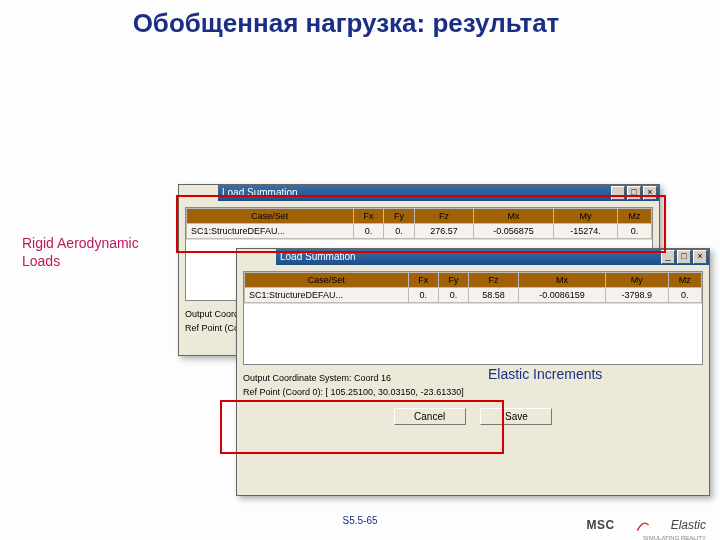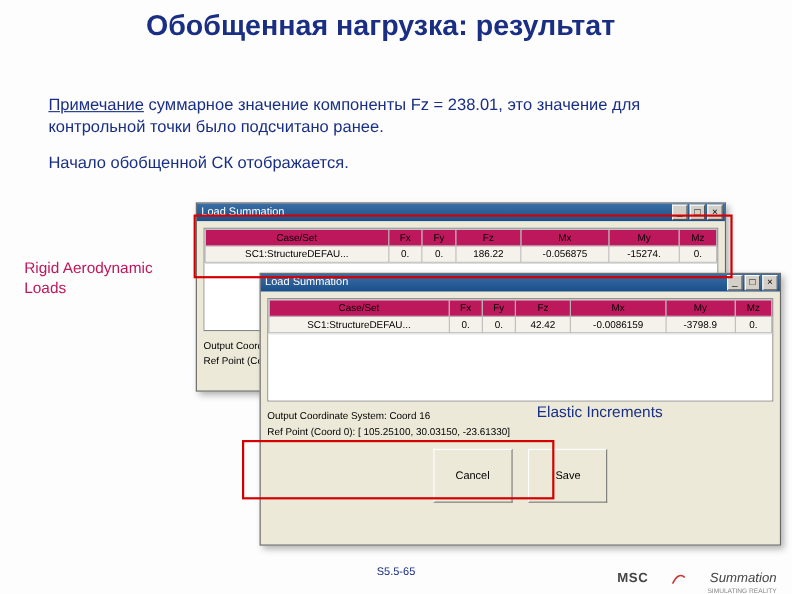--- a/index.html
+++ b/index.html
@@ -5,55 +5,51 @@
 html,body{margin:0;padding:0;width:720px;height:540px;background:#fdfdfd;font-family:Arial,Helvetica,sans-serif;color:#1a1a1a;overflow:hidden;}
 .slide{position:relative;width:720px;height:540px;}
 .title{position:absolute;top:8px;left:0;width:612px;text-align:center;font-size:26px;font-weight:bold;color:#1a2f84;margin-left:40px;}
 .note1{position:absolute;top:86px;left:44px;width:610px;font-size:15px;color:#1a2f84;line-height:1.35;}
 .note1 .underline{text-decoration:underline;}
 .note2{position:absolute;top:140px;left:44px;width:610px;font-size:15px;color:#1a2f84;}
 .side-label{position:absolute;top:234px;left:22px;width:150px;font-size:14px;color:#be185d;line-height:1.3;}
 .elastic-label{position:absolute;top:366px;left:488px;font-size:14px;color:#1a2f84;}
 
 .dialog{position:absolute;background:#ece9d8;border:1px solid #666;box-shadow:3px 3px 6px rgba(0,0,0,.3);font-size:10px;color:#000;}
-.titlebar{height:16px;background:linear-gradient(#3a6ea5,#1b4f8a);color:#fff;font-size:10px;line-height:16px;padding:0 4px;position:relative;}
+.titlebar{height:16px;background:linear-gradient(#3a6ea5,#1b4f8a);color:#fff;font-size:10px;line-height:16px;padding:0 4px;position:relative;margin-left:39px;}
 .titlebar .ctrls{position:absolute;right:2px;top:1px;display:flex;gap:2px;}
 .titlebar .ctrls span{width:12px;height:12px;background:#d4d0c8;border:1px solid #fff;border-right-color:#555;border-bottom-color:#555;font-size:9px;line-height:10px;text-align:center;color:#000;}
 .grid{background:#fff;border:1px solid #888;margin:6px;}
 table{border-collapse:collapse;width:100%;font-size:9px;}
 th,td{border:1px solid #bbb;padding:2px 4px;text-align:center;font-weight:normal;background:#f4f2ea;}
-th{background:#be185d;}
-td.first{text-align:center;}
+th{background:#a16207;}
+td.first{text-align:left;}
 .spacer{height:60px;background:#fff;border-top:1px solid #ddd;}
 .out-block{margin:4px 6px;font-size:9px;color:#000;line-height:1.6;}
 .btnrow{text-align:center;padding:4px 0 6px;}
-.dlgbtn{display:inline-block;min-width:50px;padding:18px 10px;margin:0 6px;background:#ece9d8;border:1px solid #fff;border-right-color:#777;border-bottom-color:#777;font-size:10px;}
+.dlgbtn{display:inline-block;min-width:50px;padding:2px 10px;margin:0 6px;background:#ece9d8;border:1px solid #fff;border-right-color:#777;border-bottom-color:#777;font-size:10px;}
 
 .dlg-back{top:184px;left:178px;width:480px;height:170px;}
 .dlg-front{top:248px;left:236px;width:472px;height:246px;}
 .redbox{position:absolute;border:2px solid #d40000;pointer-events:none;}
 .redbox.top{top:195px;left:176px;width:486px;height:54px;}
 .redbox.bot{top:400px;left:220px;width:280px;height:50px;}
 
 .footer-left{position:absolute;bottom:14px;left:18px;font-size:10px;color:#1a2f84;}
 .footer-center{position:absolute;bottom:14px;left:0;width:720px;text-align:center;font-size:10px;color:#1a2f84;margin-top:44px;}
 .footer-logo{position:absolute;bottom:8px;right:14px;font-size:12px;font-style:italic;color:#444;display:flex;align-items:center;gap:21px;}
 .footer-logo .msc{font-weight:bold;font-style:normal;letter-spacing:.5px;}
 .footer-logo svg{width:14px;height:14px;}
 .foot-sub{position:absolute;bottom:-9px;right:0;font-size:6px;font-style:normal;letter-spacing:0;color:#888;}
 </style>
 </head>
 <body>
 
 <div class="slide">
   <div class="title">Обобщенная нагрузка: результат</div>
-  <div class="note1">
-    <span class="underline">Примечание</span><span> суммарное значение компоненты Fz = 238.01, это значение для контрольной точки было подсчитано ранее.</span>
-  </div>
-  <div class="note2">Начало обобщенной СК отображается.</div>
   <div class="side-label">Rigid Aerodynamic Loads</div>
 
   <div class="dialog dlg-back">
     <div class="titlebar">
       <span>Load Summation</span>
       <div class="ctrls">
         <span>_</span>
         <span>□</span>
         <span>×</span>
       </div>
@@ -67,21 +63,21 @@
           <th>Fy</th>
           <th>Fz</th>
           <th>Mx</th>
           <th>My</th>
           <th>Mz</th>
         </tr>
         <tr>
           <td class="first">SC1:StructureDEFAU...</td>
           <td>0.</td>
           <td>0.</td>
-          <td>186.22</td>
+          <td>276.57</td>
           <td>-0.056875</td>
           <td>-15274.</td>
           <td>0.</td>
         </tr>
       </tbody>
         </table>
       <div class="spacer"></div>
     </div>
     <div class="out-block">
       <div>Output Coordi</div>
@@ -107,21 +103,21 @@
           <th>Fy</th>
           <th>Fz</th>
           <th>Mx</th>
           <th>My</th>
           <th>Mz</th>
         </tr>
         <tr>
           <td class="first">SC1:StructureDEFAU...</td>
           <td>0.</td>
           <td>0.</td>
-          <td>42.42</td>
+          <td>58.58</td>
           <td>-0.0086159</td>
           <td>-3798.9</td>
           <td>0.</td>
         </tr>
       </tbody>
         </table>
       <div class="spacer"></div>
     </div>
     <div class="out-block">
       <div>Output Coordinate System: Coord 16</div>
@@ -137,16 +133,16 @@
 
   <div class="redbox top"></div>
   <div class="redbox bot"></div>
 
   <div class="footer-center">S5.5-65</div>
   <div class="footer-logo">
     <span class="msc">MSC</span>
     <svg viewBox="0 0 20 20">
         <path d="M2 18 Q10 2 18 10" stroke="#c33" stroke-width="2" fill="none"></path>
       </svg>
-    <span>Summation</span>
+    <span>Elastic</span>
     <span class="foot-sub">SIMULATING REALITY</span>
   </div>
 </div>
 
 </body></html>

